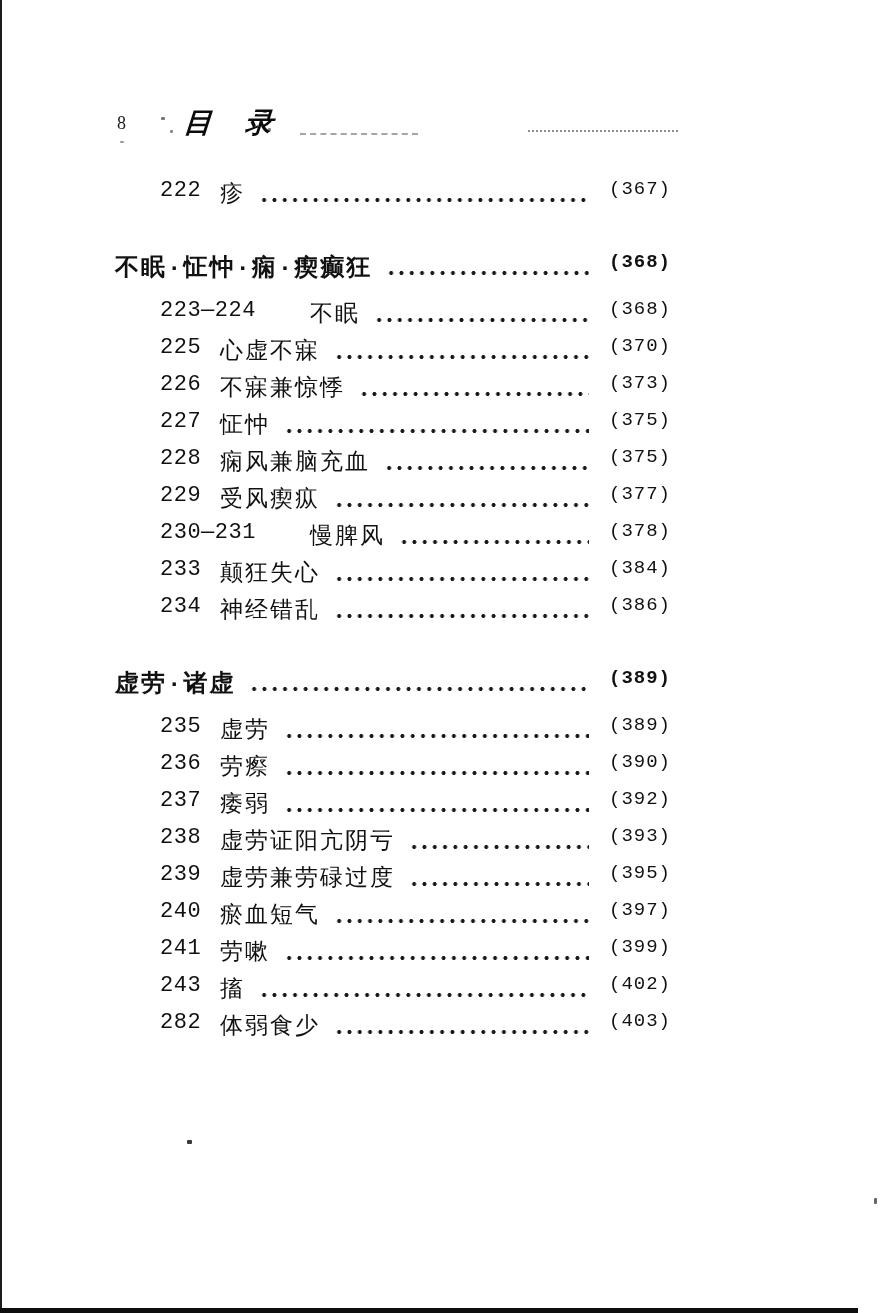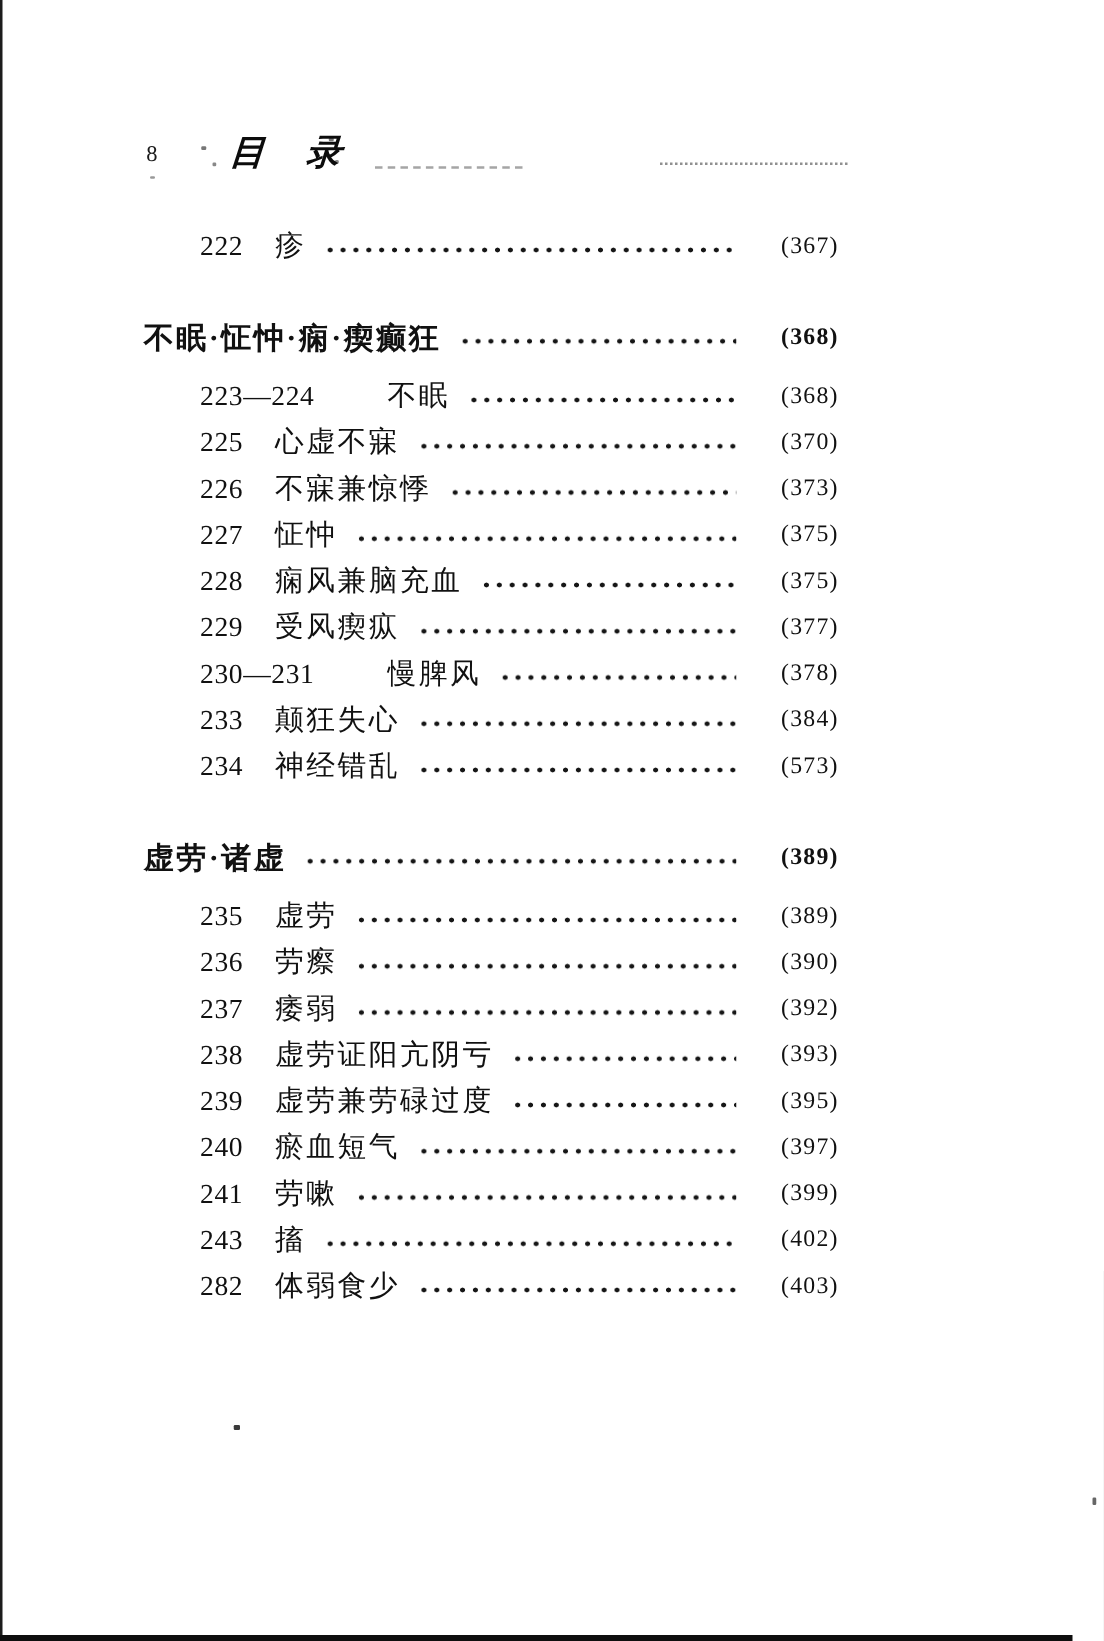--- a/index.html
+++ b/index.html
@@ -22,21 +22,21 @@
   .folio{font-size:18px;line-height:34px;color:#1a1a1a;}
   .doc-title{
     margin-left:58px;
     font-size:28px;font-weight:bold;font-style:italic;
     letter-spacing:13px;line-height:34px;color:#0c0c0c;
     transform:skewX(-4deg);
   }
 
   
   .toc{position:absolute;left:115px;top:178px;width:556px;}
-  .row{display:flex;align-items:center;height:37px;font-size:23px;white-space:nowrap;}
+  .row{display:flex;height:37px;font-size:23px;white-space:nowrap;font-family:Liberation Mono, monospace;}
   .row.entry{padding-left:45px;}
   .row.section{margin-top:36px;margin-bottom:10px;font-weight:bold;font-size:24px;letter-spacing:1px;}
   .num{flex:none;width:60px;font-size:22px;letter-spacing:0.5px;}
   .num.wide{width:150px;}
   .title{flex:none;letter-spacing:2px;}
   .leader{
     flex:1;align-self:center;height:8px;
     margin:6px 10px 0 14px;
     background-image:radial-gradient(circle, #161616 1.7px, rgba(0,0,0,0) 2.2px);
     background-size:10.3px 8px;
@@ -125,21 +125,21 @@
       <div class="row entry">
         <span class="num">233</span>
         <span class="title">颠狂失心</span>
         <span class="leader"></span>
         <span class="pg">(384)</span>
       </div>
       <div class="row entry">
         <span class="num">234</span>
         <span class="title">神经错乱</span>
         <span class="leader"></span>
-        <span class="pg">(573)</span>
+        <span class="pg">(386)</span>
       </div>
       <div class="row section">
         <span class="title">虚劳·诸虚</span>
         <span class="leader"></span>
         <span class="pg">(389)</span>
       </div>
       <div class="row entry">
         <span class="num">235</span>
         <span class="title">虚劳</span>
         <span class="leader"></span>

